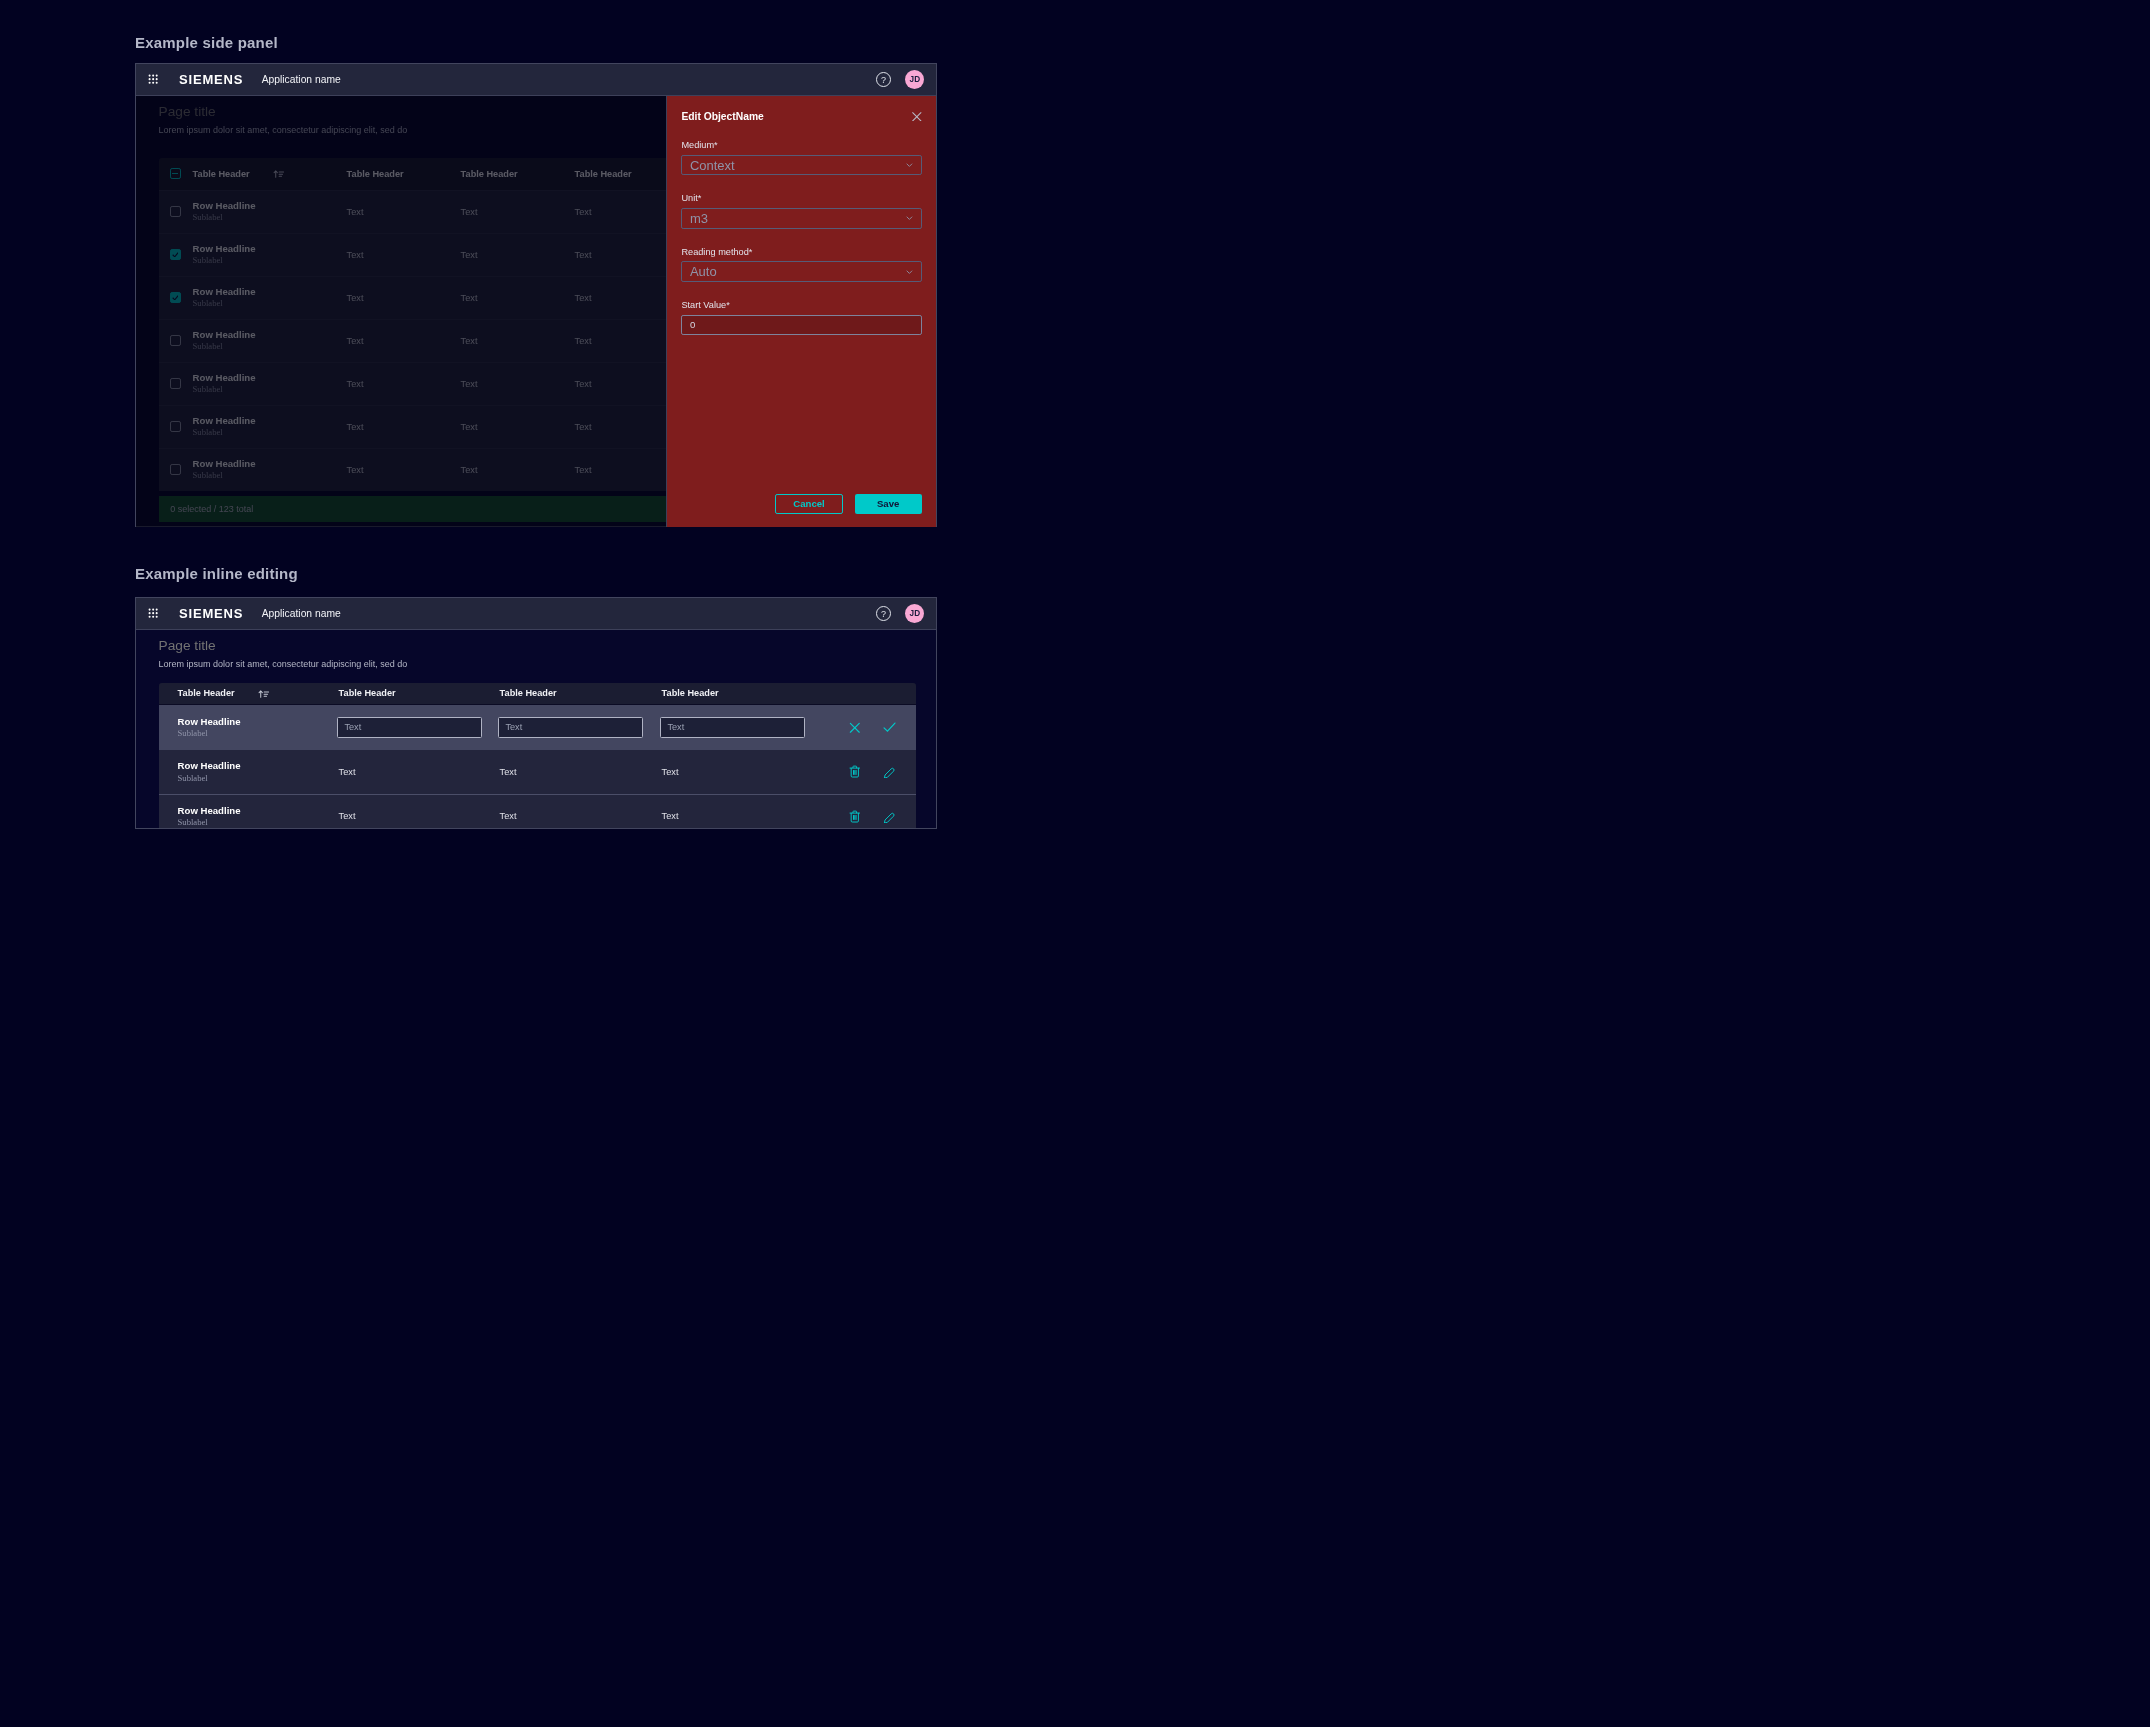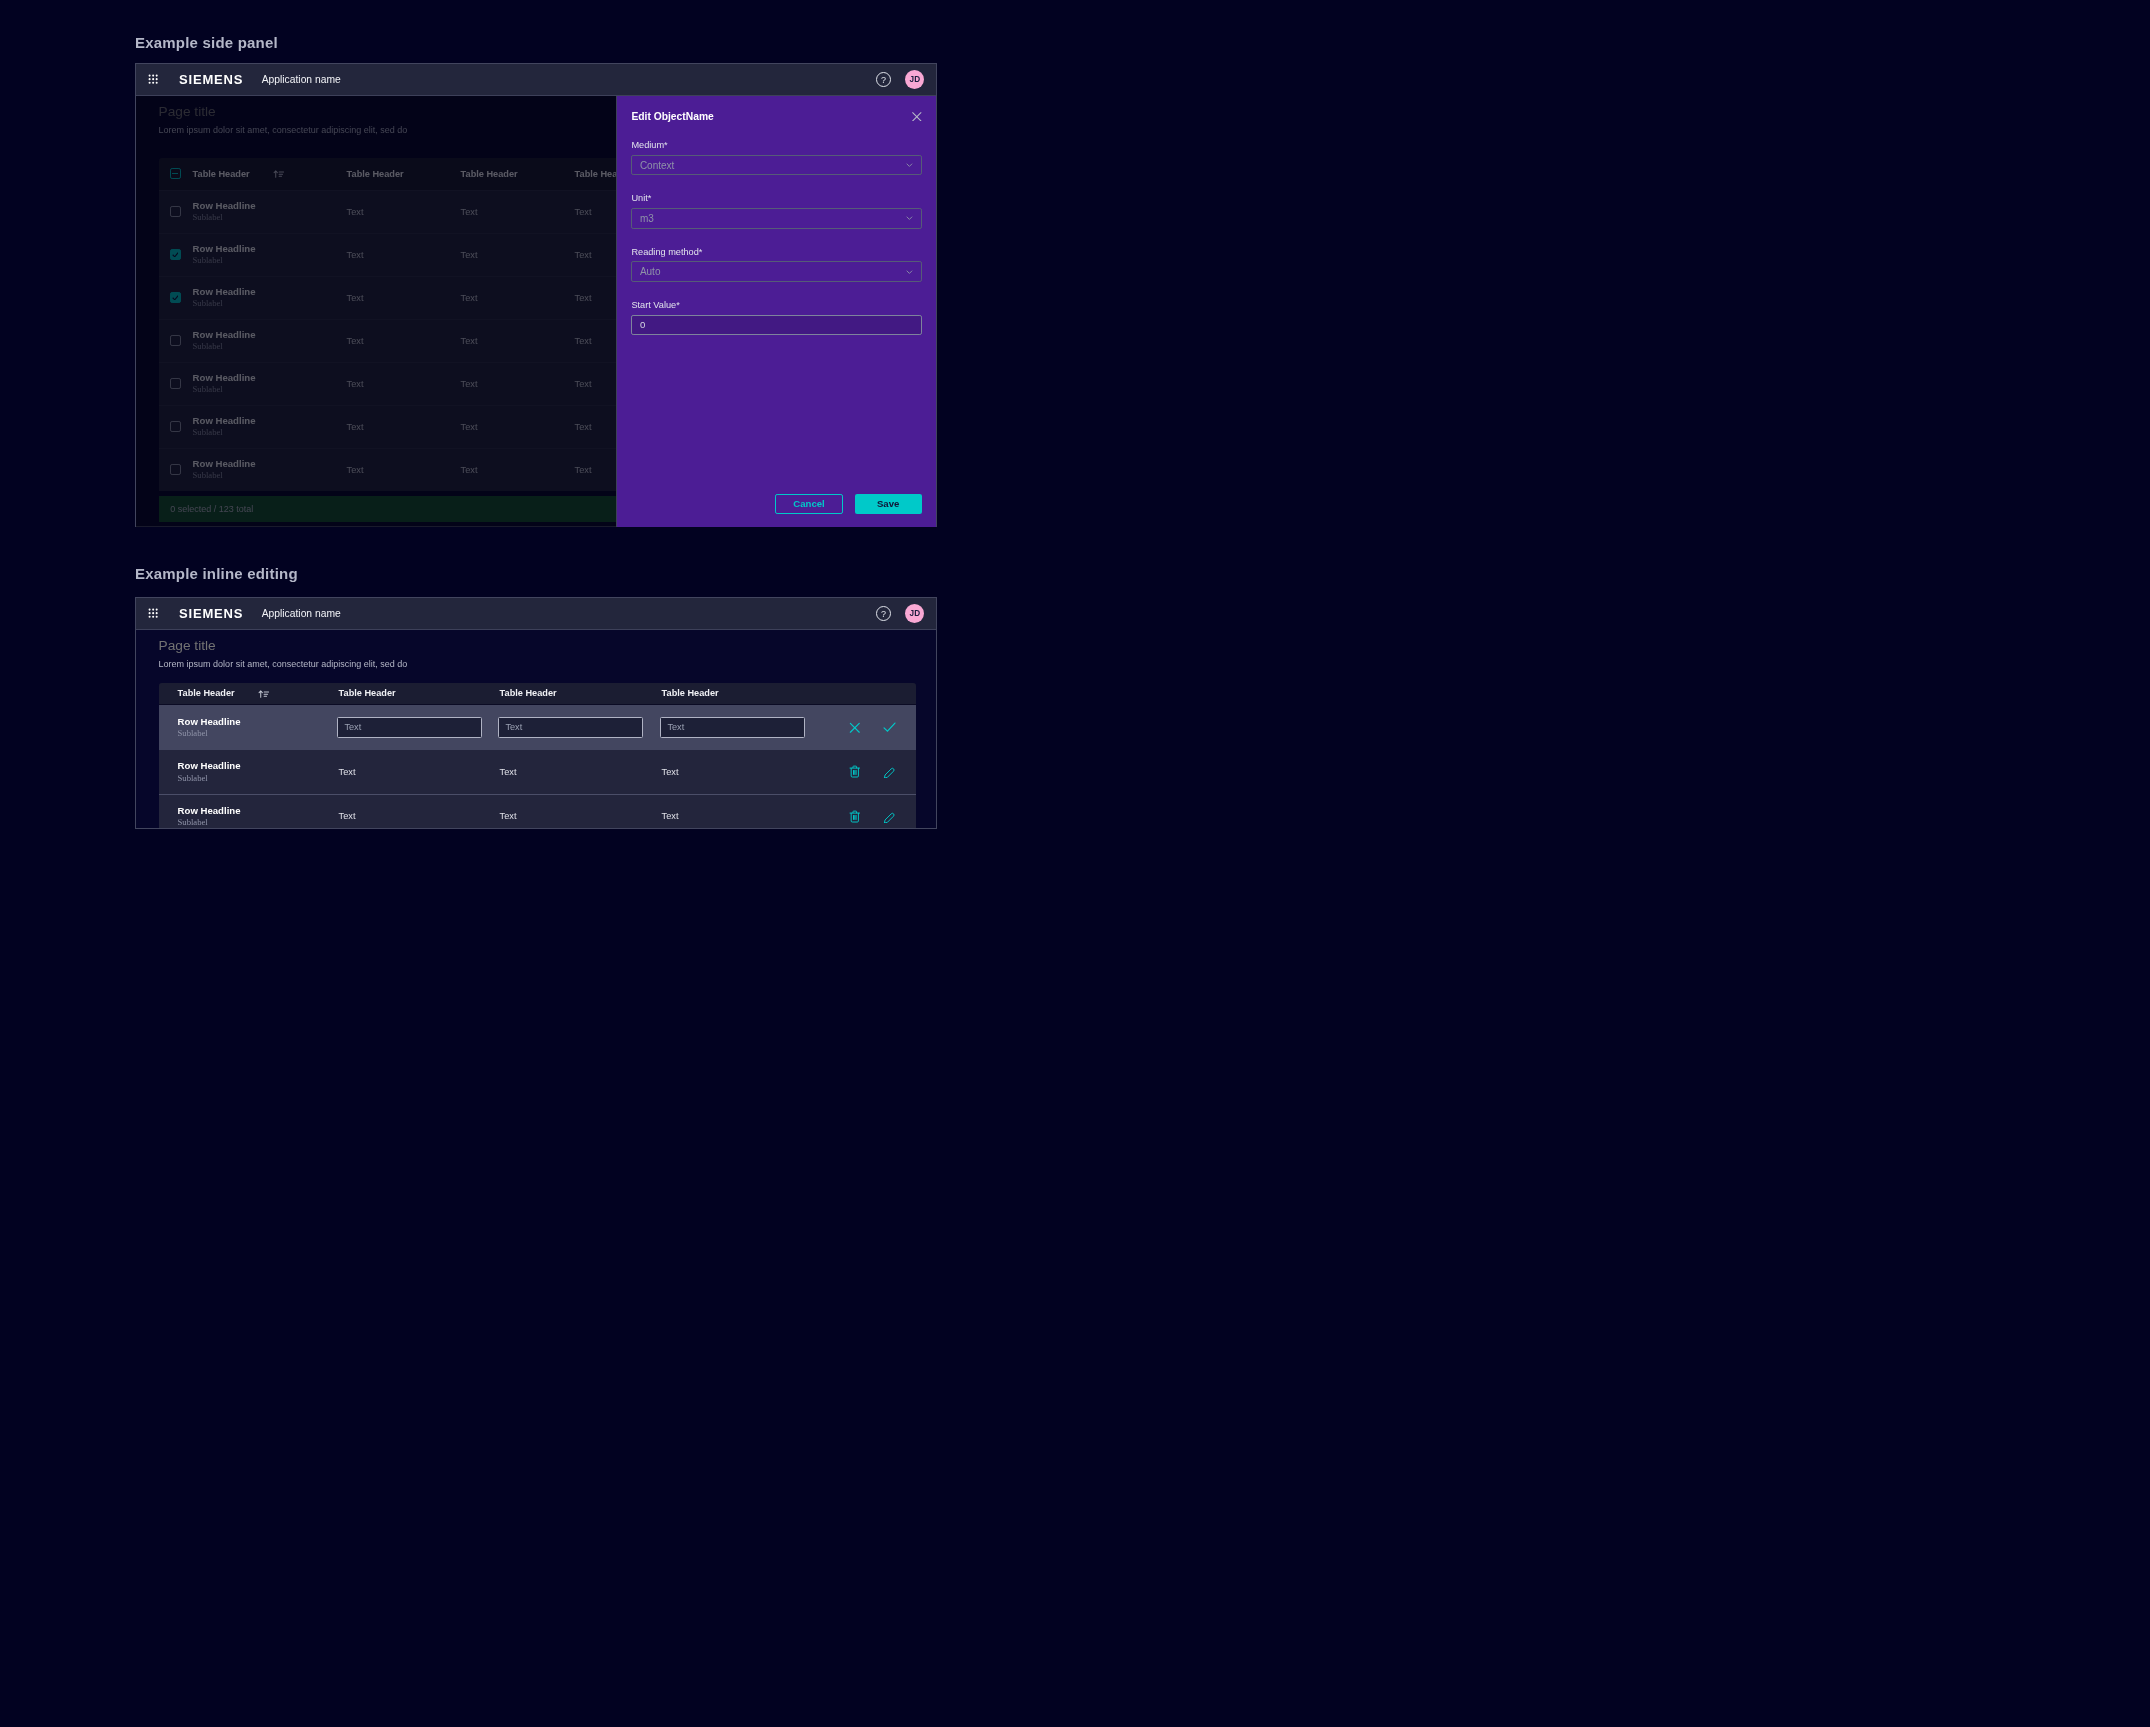--- a/index.html
+++ b/index.html
@@ -76,28 +76,28 @@
   .cb.indeterminate::after { content:""; width:5.5px; height:1.4px; background:#00c9c9; display:block; }
   .cb.checked { background:#00c9c9; border-color:#00c9c9; }
 
   .t1-footer {
     margin-top:5.5px; width:510px; height:26px; background:#14532d;
     display:flex; align-items:center; padding-left:11.6px;
     font-size:9px; color:#b6b9c6;
   }
 
   
-  .panel { width:320px; background:#4c1d95; border-left:0.7px solid #3d4059; position:relative; padding:0 14.4px; }
+  .panel { width:270px; background:#7f1d1d; border-left:0.7px solid #3d4059; position:relative; padding:0 14.4px; }
   .panel-head { margin-top:15px; display:flex; align-items:center; justify-content:space-between; }
   .panel-title { font-size:10.3px; font-weight:700; color:#fff; }
   .fld-label { margin-top:18px; margin-bottom:4.8px; font-size:9.2px; color:#e2e4ec; }
   .select {
     height:20.5px; border:0.7px solid #565b77; border-radius:2.1px;
     display:flex; align-items:center; justify-content:space-between;
-    padding:0 7.5px; font-size:10px; color:#8f93a8; background:transparent;
+    padding:0 7.5px; font-size:13px; color:#8f93a8; background:transparent;
   }
   .input-box {
     height:20.5px; border:0.7px solid #7e839c; border-radius:2.1px;
     display:flex; align-items:center; padding:0 7.5px;
     font-size:9.6px; color:#d6d8e2; background:rgba(0,0,6,0.12);
   }
   .panel-actions { position:absolute; right:14.4px; bottom:13px; display:flex; gap:11.6px; }
   .btn { height:20.5px; border-radius:2.1px; font-family:"Liberation Sans",sans-serif; font-size:9.6px; font-weight:700; cursor:pointer; }
   .btn-cancel { width:68px; background:transparent; border:1px solid #00c9c9; color:#00c9c9; }
   .btn-save { width:67px; background:#00c9c9; border:none; color:#101336; }

